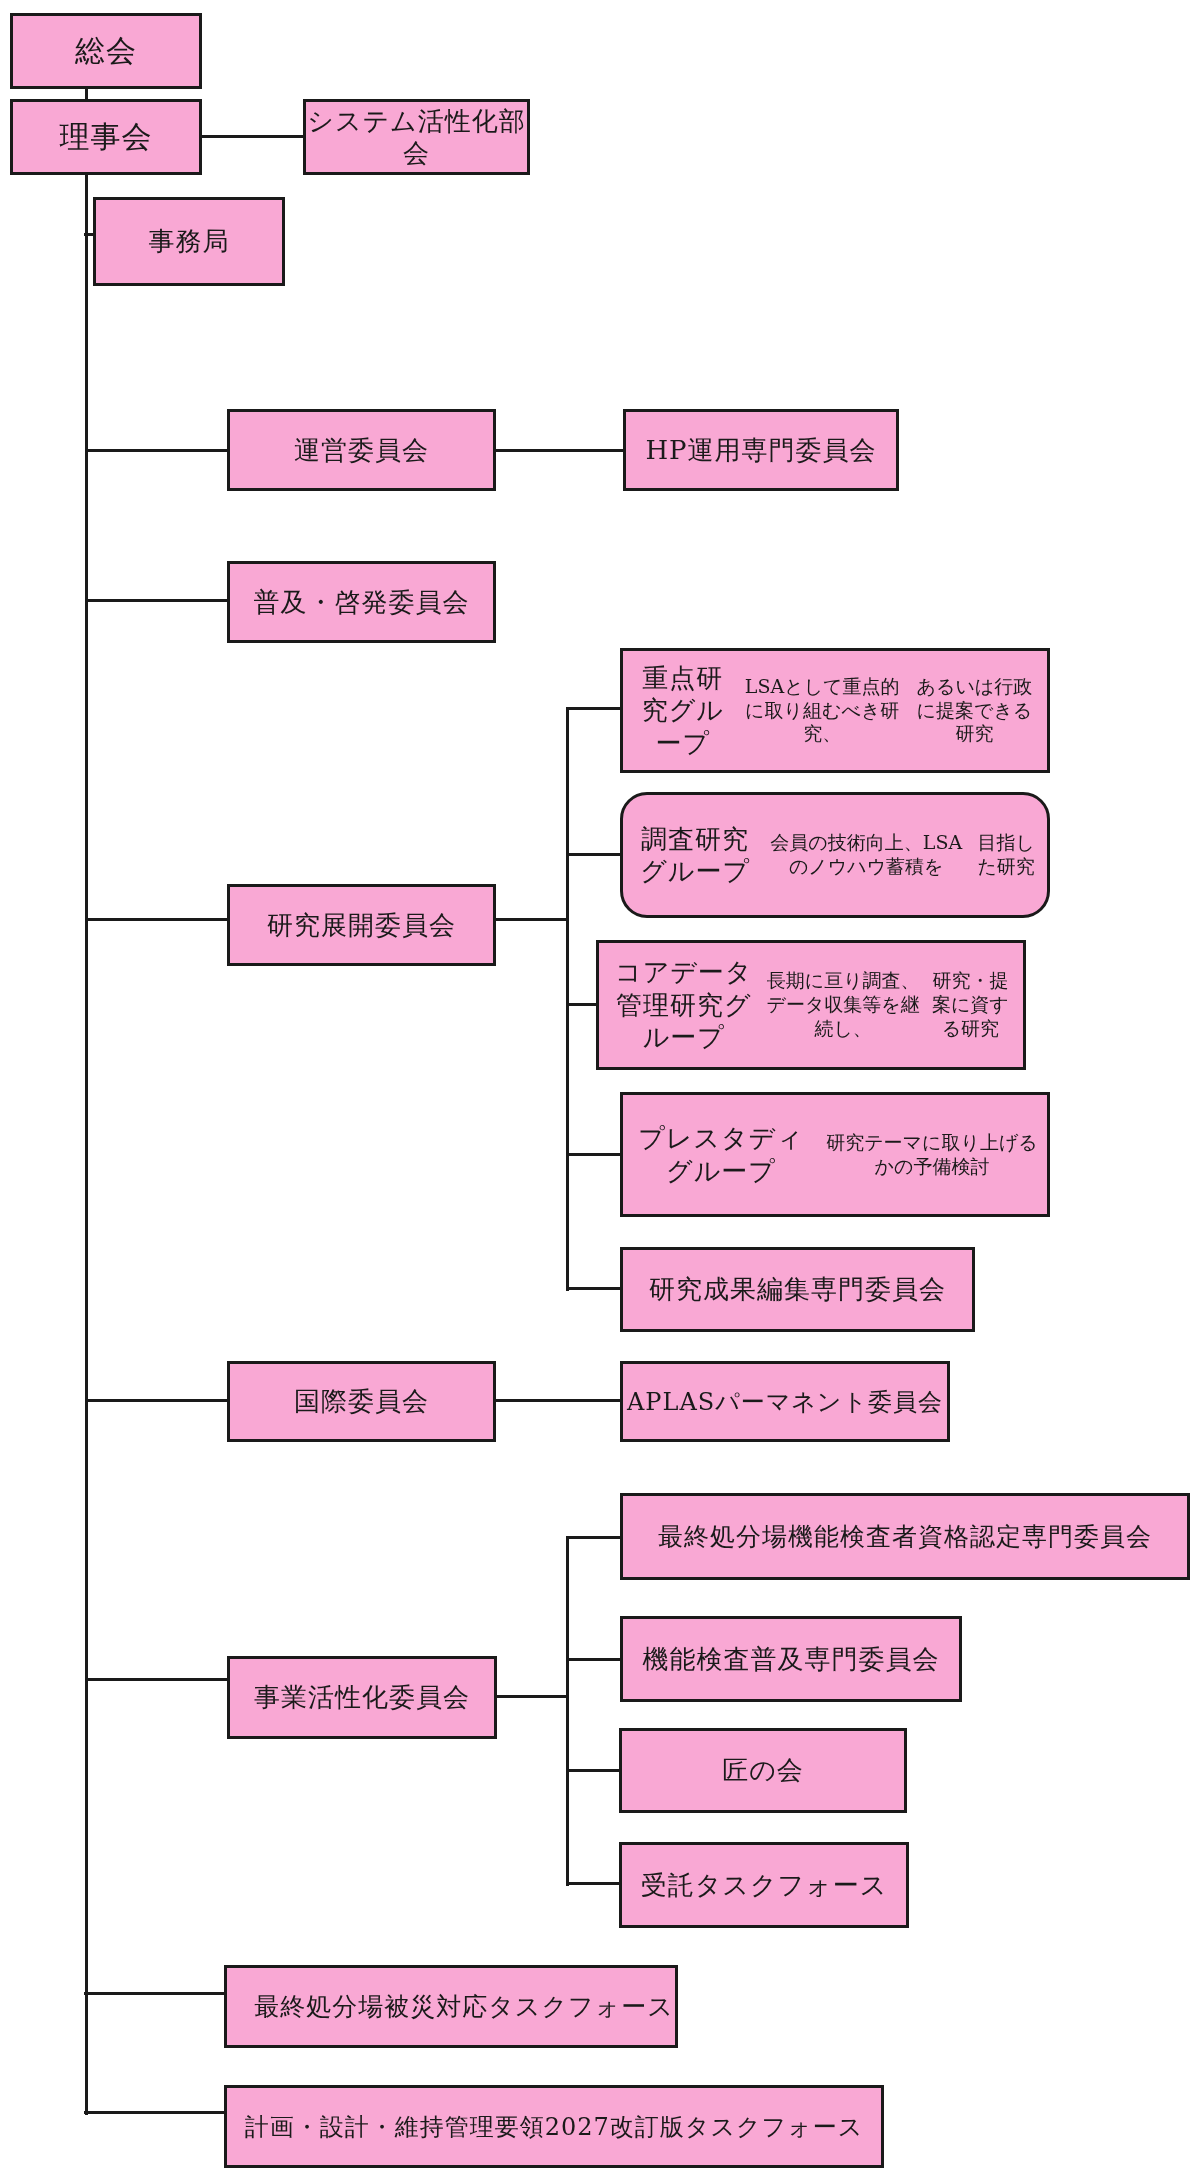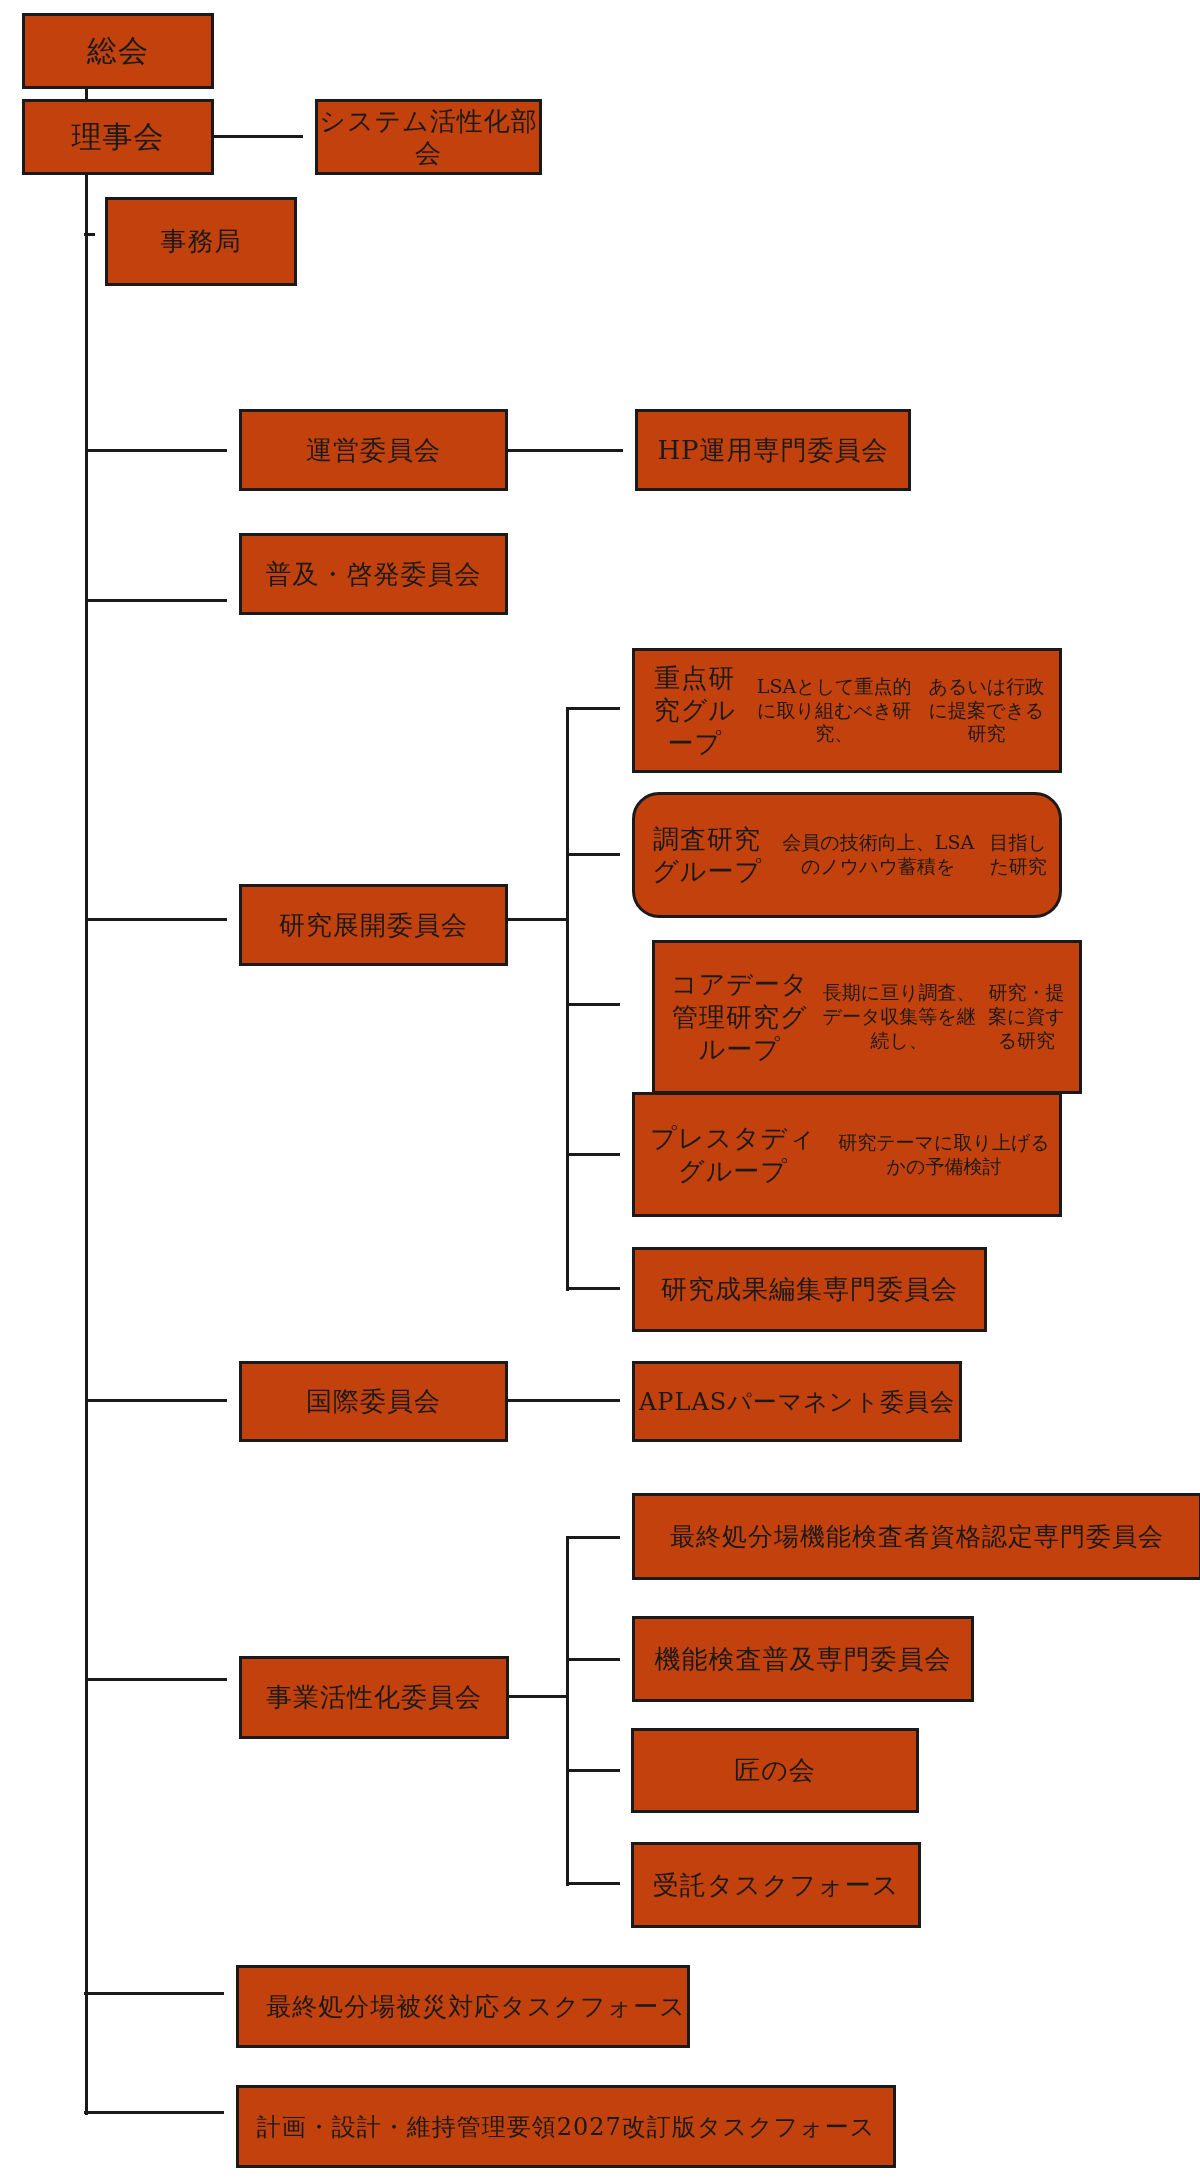--- a/index.html
+++ b/index.html
@@ -4,23 +4,23 @@
 <style>
   html,body { margin:0; padding:0; background:#ffffff; }
   #stage {
     position:relative; width:1200px; height:2179px;
     background:#ffffff; overflow:hidden;
     font-family:"DejaVu Serif","Liberation Serif",serif;
     color:#1a1a1a;
   }
   .box {
     position:absolute; box-sizing:border-box;
-    border:3px solid #1a1a1a; background:#c2410c;
+    border:3px solid #1a1a1a; background:#f9a8d4;
     display:flex; align-items:center; justify-content:center;
-    text-align:center; line-height:1.25; letter-spacing:1px;margin-left:12px;
+    text-align:center; line-height:1.25; letter-spacing:1px;
   }
   .box.multi { flex-direction:row; justify-content:flex-start; padding:4px 6px; }
   .t30 { font-size:30px; }
   .t26 { font-size:26px; }
   .t25 { font-size:25px; }
   .t24 { font-size:24px; }
   .desc { font-size:19px; letter-spacing:0; }
   .hl { position:absolute; height:3px; background:#1a1a1a; }
   .vl { position:absolute; width:3px;  background:#1a1a1a; }
 </style>
@@ -74,41 +74,41 @@
   </div>
 
   <div class="box t26" style="left:227px; top:409px; width:269px; height:82px;">
     <span>運営委員会</span>
   </div>
 
   <div class="box t26" style="left:623px; top:409px; width:276px; height:82px;">
     <span>HP運用専門委員会</span>
   </div>
 
-  <div class="box t26" style="left:227px; top:533px; width:269px; height:82px;">
+  <div class="box t26" style="left:227px; top:561px; width:269px; height:82px;">
     <span>普及・啓発委員会</span>
   </div>
 
   <div class="box t26" style="left:227px; top:884px; width:269px; height:82px;">
     <span>研究展開委員会</span>
   </div>
 
   <div class="box multi" style="left:620px; top:648px; width:430px; height:125px;">
     <span class="t26">重点研究グループ</span>
     <span class="desc">LSAとして重点的に取り組むべき研究、</span>
     <span class="desc">あるいは行政に提案できる研究</span>
   </div>
 
   <div class="box multi" style="left:620px; top:792px; width:430px; height:126px;border-radius:27px;">
     <span class="t26">調査研究グループ</span>
     <span class="desc">会員の技術向上、LSAのノウハウ蓄積を</span>
     <span class="desc">目指した研究</span>
   </div>
 
-  <div class="box multi" style="left:640px; top:940px; width:430px; height:154px;">
+  <div class="box multi" style="left:596px; top:940px; width:430px; height:130px;">
     <span class="t26">コアデータ管理研究グループ</span>
     <span class="desc">長期に亘り調査、データ収集等を継続し、</span>
     <span class="desc">研究・提案に資する研究</span>
   </div>
 
   <div class="box multi" style="left:620px; top:1092px; width:430px; height:125px;gap:10px;">
     <span class="t26">プレスタディグループ</span>
     <span class="desc">研究テーマに取り上げるかの予備検討</span>
   </div>
 

